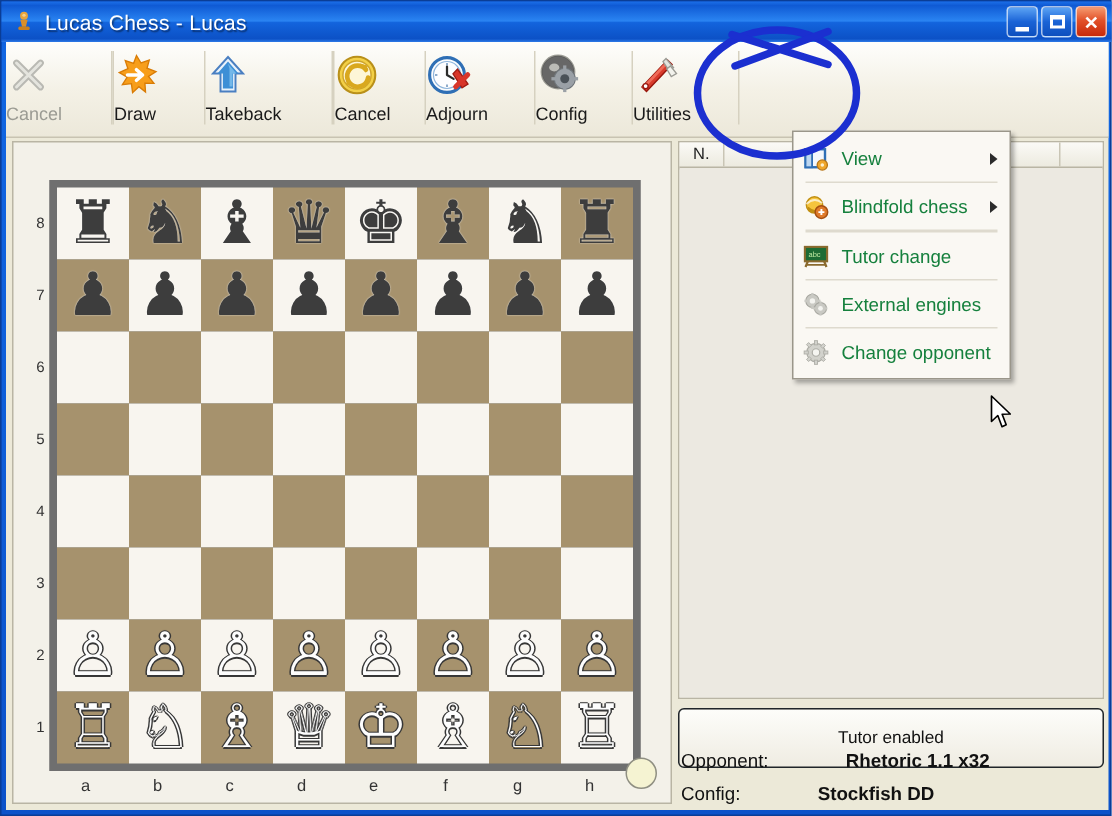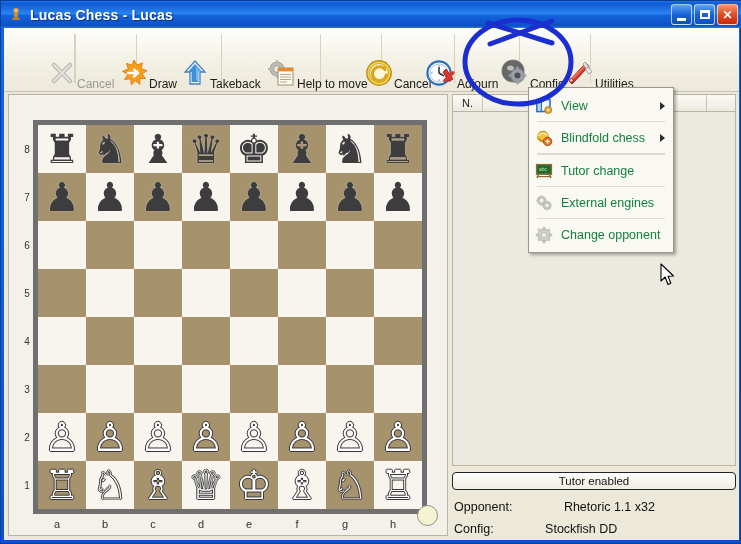--- a/index.html
+++ b/index.html
@@ -19,21 +19,21 @@
   }
   .titlebar{
     position:absolute;left:0;top:0;width:741px;height:27px;
     background:linear-gradient(to bottom,#1c6fe8 0%,#0f5ad4 10%,#2a84f2 48%,#1364dd 52%,#0c51c6 92%,#2d7ae8 100%);
     display:flex;align-items:center;
   }
   .title-icon{
     width:18px;height:18px;margin-left:6px;margin-right:5px;position:relative;flex:0 0 auto;
   }
   .title-text{
-    color:#fff;font-size:14px;font-weight:bold;
+    color:#fff;font-size:14px;font-weight:normal;
     text-shadow:1px 1px 1px rgba(0,0,0,.45);
     white-space:nowrap;letter-spacing:.2px;
   }
   .win-buttons{position:absolute;right:4px;top:3px;display:flex;gap:2px;}
   .wbtn{
     width:21px;height:21px;border-radius:3px;position:relative;
     border:1px solid rgba(255,255,255,.65);
     box-sizing:border-box;
   }
   .wbtn.min,.wbtn.max{background:linear-gradient(to bottom,#5ca4f5,#1a63d6 50%,#0d4fbe);}
@@ -51,22 +51,22 @@
   }
 
   
   .toolbar{
     position:absolute;left:0;top:0;width:735px;height:63px;
     background:linear-gradient(to bottom,#fefefc 0%,#f4f1e6 50%,#ece8da 100%);
     border-bottom:1px solid #c8c3b2;
     display:flex;align-items:stretch;
   }
   .tbtn{
-    position:relative;display:flex;flex-direction:row;align-items:flex-end;justify-content:flex-start;
-    padding-top:4px;box-sizing:border-box;padding-left:43px;
+    position:relative;display:flex;flex-direction:column;align-items:flex-start;justify-content:flex-start;
+    padding-top:4px;box-sizing:border-box;
   }
   .tbtn .ico{height:36px;display:flex;align-items:center;justify-content:center;}
   .tbtn .lbl{font-size:12px;color:#1a1a1a;line-height:14px;margin-top:1px;white-space:nowrap;}
   .tbtn.disabled .lbl{color:#9b9b93;}
   .tsep{width:1px;background:#d6d1c0;margin:6px 0 8px 0;align-self:stretch;}
 
   
   .boardpanel{
     position:absolute;left:4px;top:66px;width:440px;height:442px;
     background:#f3f1e9;border:1px solid #b9b5a4;box-sizing:border-box;
@@ -105,28 +105,28 @@
   }
   .mlhead .col{height:100%;display:flex;align-items:center;justify-content:center;
                border-right:1px solid #c9c5b5;box-sizing:border-box;}
   .mlhead .col.c0{width:30px;}
   .mlhead .col.c1{width:112px;}
   .mlhead .col.c2{width:112px;}
   .mlhead .col.c3{flex:1;border-right:none;}
   .mlbody{position:absolute;left:0;top:18px;right:0;bottom:0;background:#ece9e1;}
 
   .tutor-btn{
-    position:absolute;left:0;top:378px;width:284px;height:18px;
+    position:absolute;left:0;top:378px;width:284px;height:40px;
     background:linear-gradient(to bottom,#fdfdfa,#efece2);
     border:1px solid #20252a;border-radius:4px;box-sizing:border-box;
     display:flex;align-items:center;justify-content:center;
     font-size:11.5px;color:#111;
   }
   .statline{position:absolute;left:2px;font-size:12.5px;color:#111;white-space:nowrap;}
-  .statline b{font-weight:normal;padding-left:48px;}
+  .statline b{font-weight:bold;padding-left:48px;}
   .stat-opp{top:406px;}
   .stat-tut{top:428px;}
 
   
   .menu{
     position:absolute;left:527px;top:86px;width:146px;
     background:#faf8f3;border:1px solid #9a968a;
     box-shadow:2px 2px 3px rgba(0,0,0,.32);
     padding:2px 0;box-sizing:border-box;z-index:40;
   }
@@ -209,42 +209,20 @@
             <svg width="30" height="30" viewBox="0 0 30 30">
               <path d="M15 3 l10 11 h-5 v12 h-10 v-12 h-5 z" fill="#e9f2fb" stroke="#4a7fc1" stroke-width="1.3"></path>
               <path d="M15 6 l7 8 h-3.6 v10 h-6.8 v-10 h-3.6 z" fill="#3d8fd6"></path>
               <path d="M15 7.5 l5.6 6.5 h-2.6 v8.6 h-2 v-12 z" fill="#7ec0ec" opacity="0.85"></path>
             </svg>
           </div>
           <div class="lbl">Takeback</div>
         </div>
         <div class="tsep"></div>
 
-        <div class="tbtn" style="width:98px">
-          <div class="ico">
-            <svg width="32" height="30" viewBox="0 0 32 30">
-              <g fill="#bdbdb4" stroke="#8d8d85" stroke-width="0.8">
-                <circle cx="12" cy="11" r="7"></circle>
-              </g>
-              <circle cx="12" cy="11" r="3.3" fill="#f2f1eb" stroke="#8d8d85" stroke-width="0.8"></circle>
-              <g fill="#bdbdb4">
-                <rect x="11" y="2" width="2" height="4"></rect>
-                  <rect x="11" y="16" width="2" height="4"></rect>
-                <rect x="3" y="10" width="4" height="2"></rect>
-                  <rect x="17" y="10" width="4" height="2"></rect>
-              </g>
-              <rect x="13" y="10" width="15" height="17" fill="#fdfbf4" stroke="#a08f6a" stroke-width="1"></rect>
-              <rect x="13" y="10" width="15" height="3.4" fill="#e88a2c"></rect>
-              <g stroke="#b5a688" stroke-width="1">
-                <path d="M15 16.5h11M15 19h11M15 21.5h11M15 24h7"></path>
-              </g>
-            </svg>
-          </div>
-          <div class="lbl">Help to move</div>
-        </div>
         <div class="tsep"></div>
 
         <div class="tbtn" style="width:60px">
           <div class="ico">
             <svg width="30" height="30" viewBox="0 0 30 30">
               <circle cx="15" cy="15" r="12.2" fill="#f3d047" stroke="#b9901a" stroke-width="1.4"></circle>
               <circle cx="15" cy="15" r="9.4" fill="#fdf6d7" stroke="#cfa52c" stroke-width="1"></circle>
               <path d="M21 11.5 a7 7 0 1 0 1.4 5.2" stroke="#d9a81e" stroke-width="3.1" fill="none" stroke-linecap="round"></path>
               <path d="M17.2 7.5 l4.9 1.2 l-1.3 4.8 z" fill="#d9a81e"></path>
               <path d="M12.6 22.6 l-4.9-1.2 l1.3-4.8 z" fill="#d9a81e"></path>

